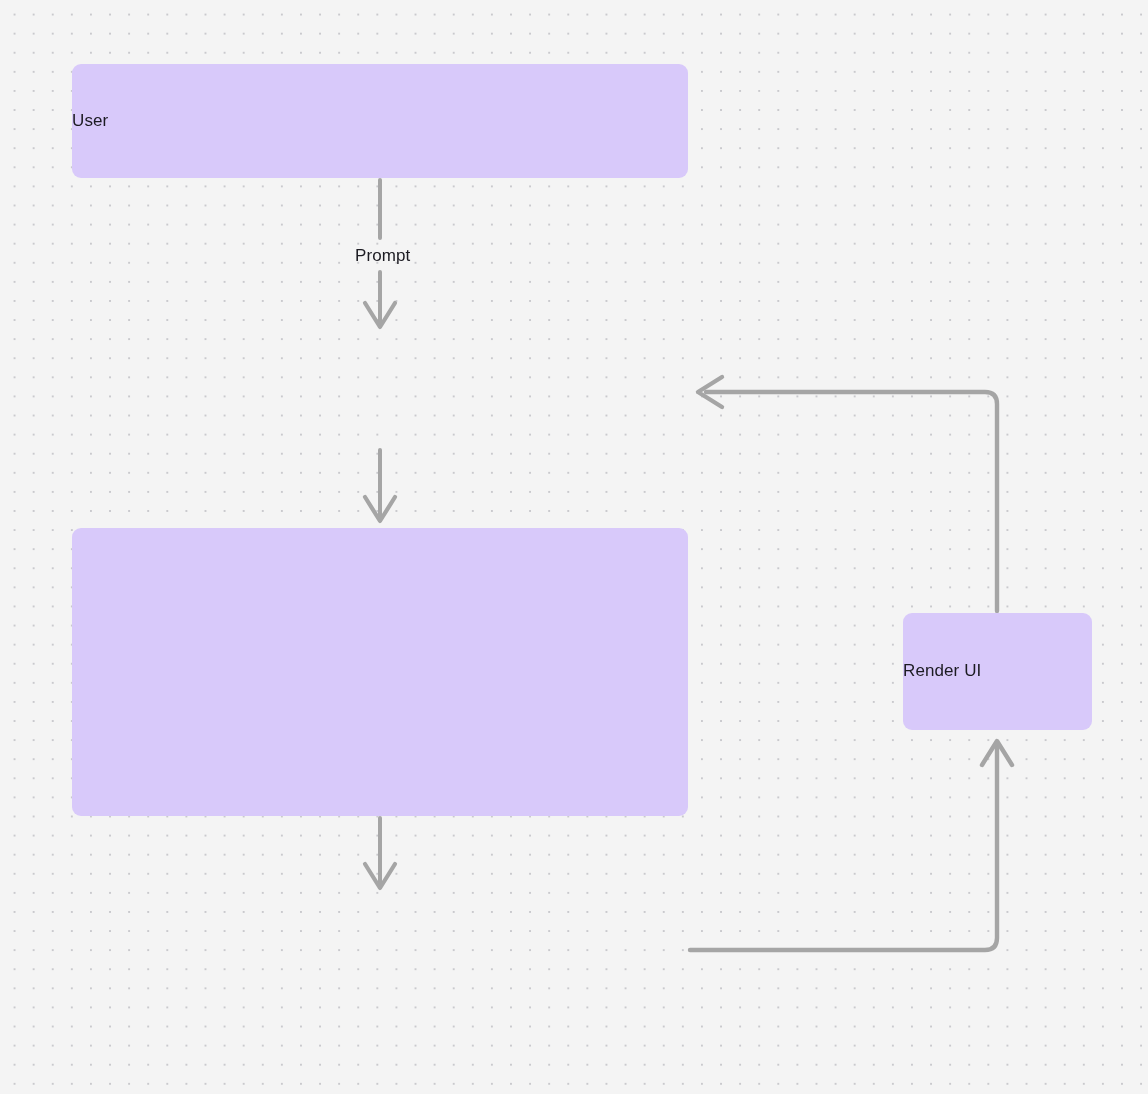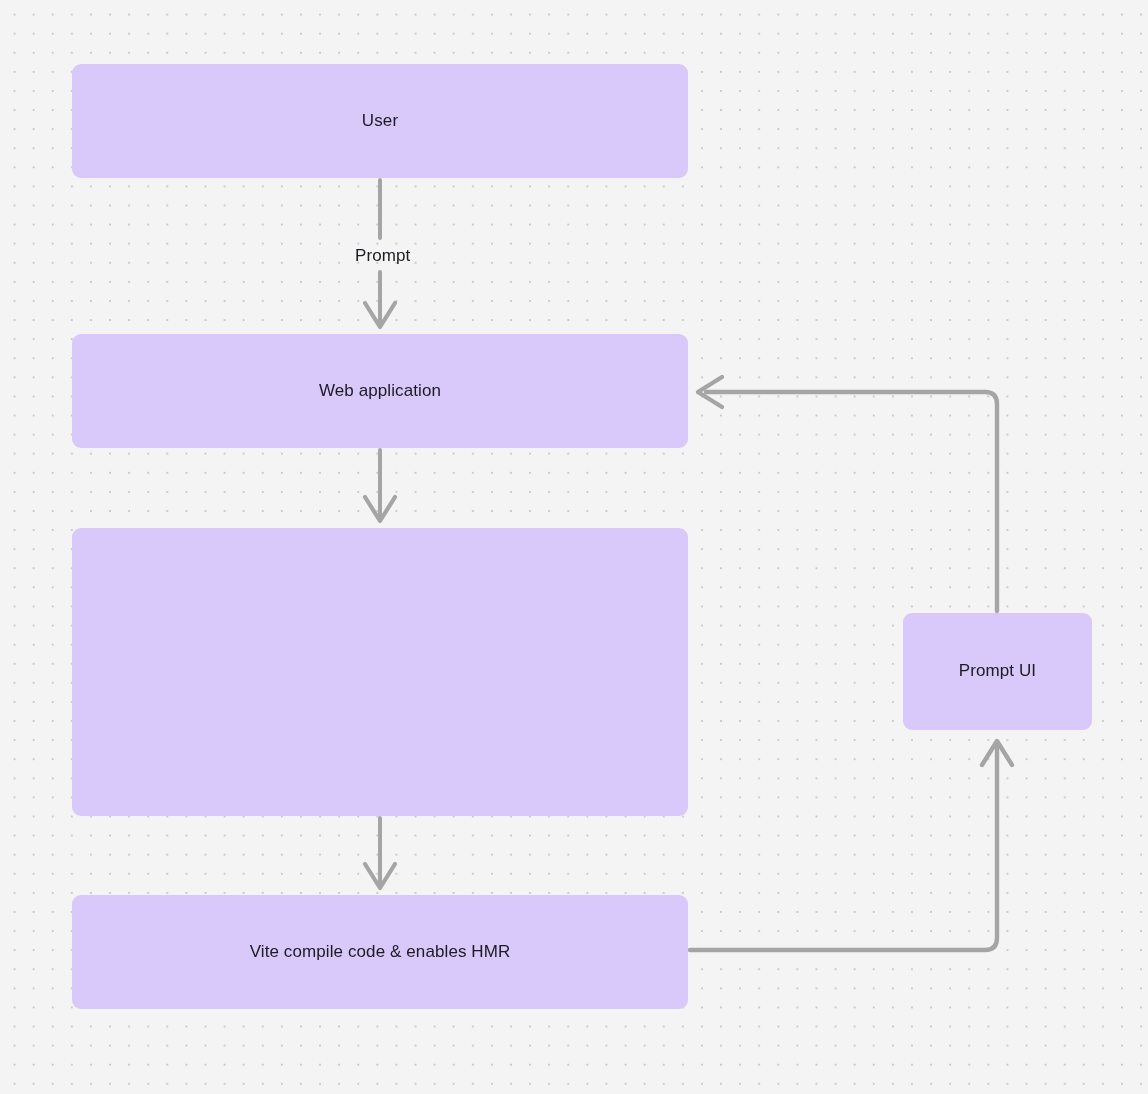--- a/index.html
+++ b/index.html
@@ -23,21 +23,20 @@
     background-position: 5px 5px;
   }
 
   
   .node {
     position: absolute;
     box-sizing: border-box;
     border-radius: 9px;
     display: flex;
     align-items: center;
-    justify-content: center;
     text-align: center;
     color: #1c1b22;
     font-size: 17px;
     line-height: 1.32;
     letter-spacing: 0.1px;
     z-index: 3;
   }
   .node.light {
     background: #d8c9fa;
   }
@@ -104,36 +103,30 @@
       <path d="M 722 377 L 698 392 L 722 407" fill="none" stroke="#a5a5a5" stroke-width="4.4" stroke-linecap="round" stroke-linejoin="round"></path>
     </g>
   </svg>
 
   <div class="node light" id="node-user">
     <span>User</span>
   </div>
 
   <div class="edge-label" id="label-prompt">Prompt</div>
 
-  <div class="node light" id="node-web-application">
-    <span>Web application</span>
-  </div>
 
   <div class="node light" id="node-components">
 
     
 
     
 
     
 
     
   </div>
 
-  <div class="node light" id="node-vite">
-    <span>Vite compile code &amp; enables HMR</span>
-  </div>
 
   <div class="node light" id="node-render-ui">
-    <span>Prompt UI</span>
+    <span>Render UI</span>
   </div>
 
 </div>
 
 </body></html>

